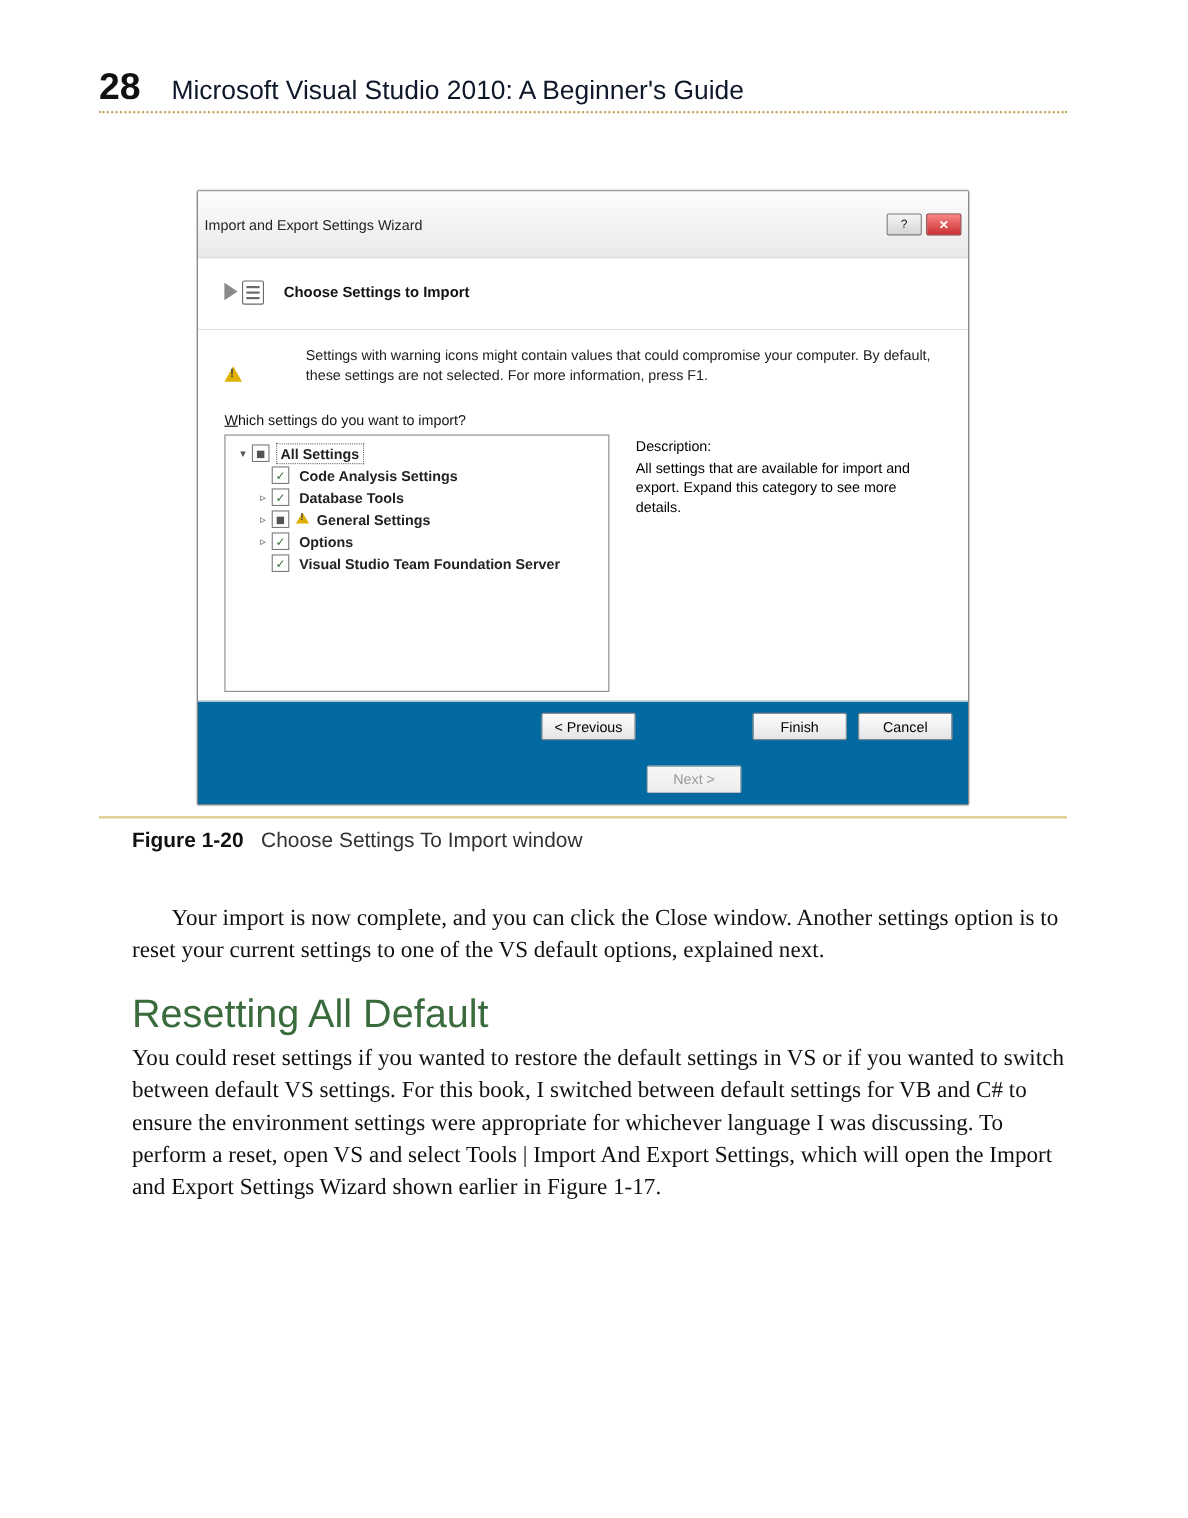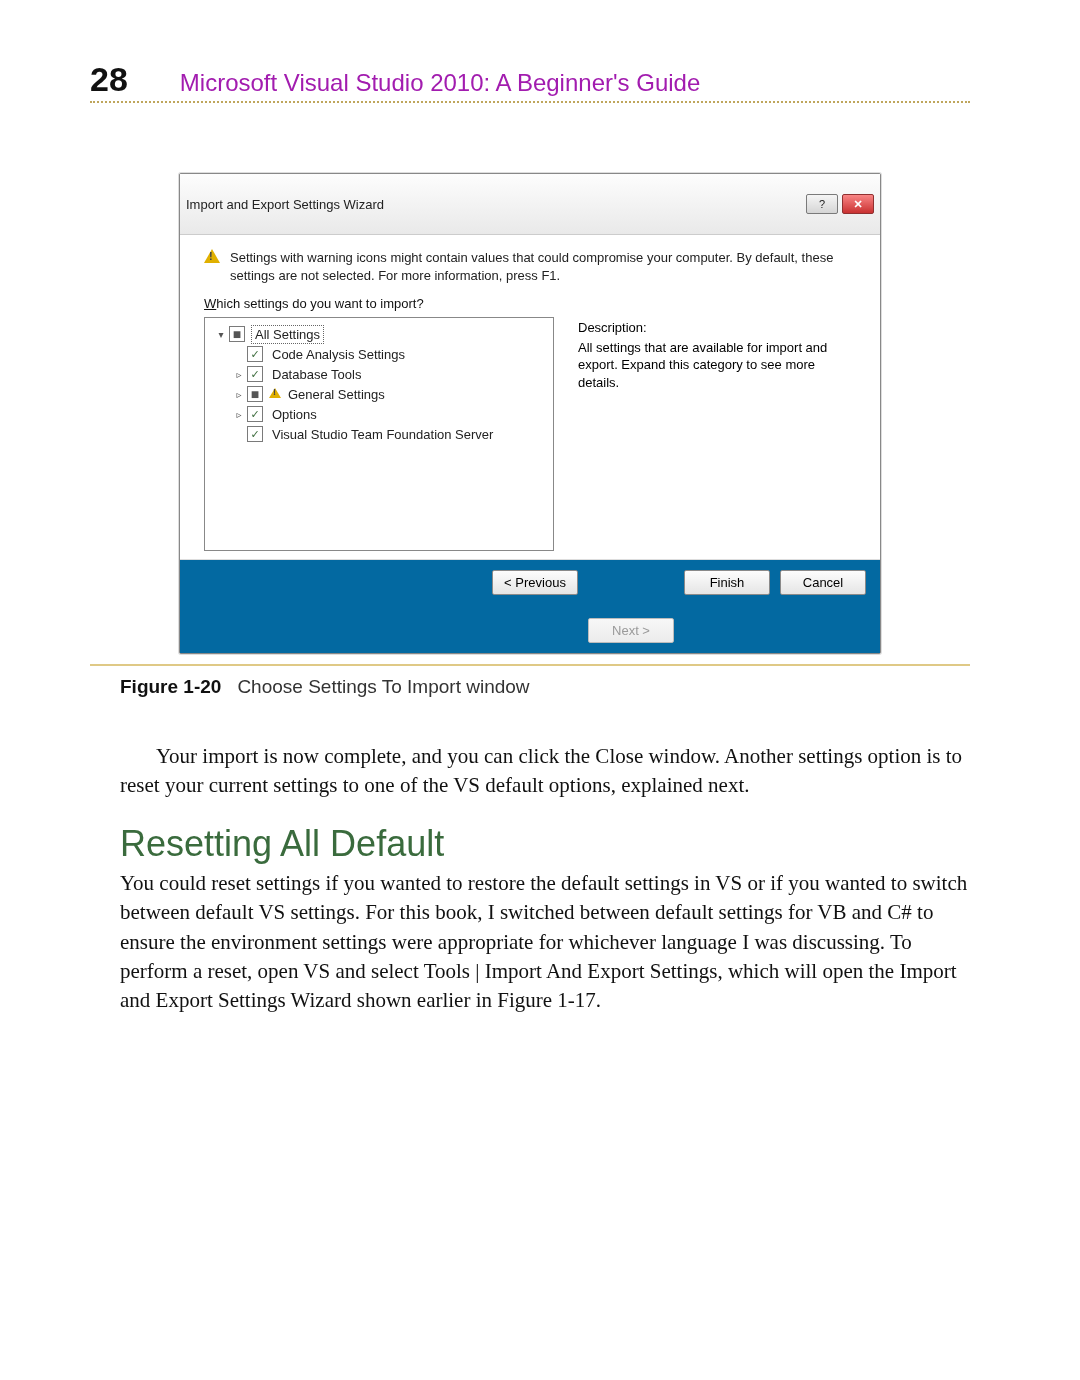--- a/index.html
+++ b/index.html
@@ -26,23 +26,22 @@
   .page-num {
     font-family: 'Segoe UI Light', 'Helvetica Neue', Arial, sans-serif;
     font-size: 34px;
     font-weight: 600;
     color: #111;
     margin-right: 28px;
   }
   .book-title {
     font-family: 'Segoe UI Light', 'Helvetica Neue', Arial, sans-serif;
     font-size: 24px;
-    color: #a21caf;
+    color: #0f172a;
     font-weight: 300;
-    margin-left: 24px;
   }
   .dialog {
     width: 700px;
     margin: 0 auto 10px auto;
     background: #fff;
     border: 1px solid #888;
     border-radius: 2px;
     box-shadow: 0 0 0 1px #ddd;
     font-family: 'Segoe UI', Tahoma, sans-serif;
     font-size: 13px;
@@ -125,22 +124,23 @@
     font-weight: bold;
     font-size: 13.5px;
     color: #111;
   }
   .dialog-body {
     padding: 14px 24px 8px 24px;
     background: #fff;
   }
   .warning-row {
     display: flex;
-    align-items: flex-start;
-    margin-bottom: 12px;
+    align-items: flex-end;
+    margin-bottom: 25px;
+    gap: 48px;
   }
   .warn-ico {
     width: 16px; height: 16px;
     margin-right: 10px;
     flex: none;
     position: relative;
   }
   .warn-ico::before{
     content:"";
     position:absolute;
@@ -203,21 +203,21 @@
     margin: 0 6px 0 2px;
     display: inline-flex;
     align-items: center;
     justify-content: center;
     font-size: 11px;
     color: #3a6b3a;
     background: #fff;
     cursor: pointer;
   }
   .chk.mixed { color:#555; font-size:14px; line-height:10px; }
-  .tree-row .ilabel { padding: 1px 3px; }
+  .tree-row .ilabel { padding: 1px 3px; font-weight: bold; }
   .tree-row.selected .ilabel {
     border: 1px dotted #666;
   }
   .indent1 { padding-left: 6px; }
   .indent2 { padding-left: 24px; }
   .mini-warn {
     width:12px; height:12px;
     position: relative;
     margin-right:4px;
     flex:none;
@@ -314,20 +314,27 @@
       <div class="titlebar-btns">
         <div class="tb-btn">
             <span>?</span>
           </div>
         <div class="tb-btn close">
             <span>✕</span>
           </div>
       </div>
     </div>
 
+    <div class="wizard-header">
+      <div class="icon">
+        <div class="arrow-glyph"></div>
+        <div class="list-glyph"></div>
+      </div>
+      <div class="wizard-title">Choose Settings to Import</div>
+    </div>
 
     <div class="dialog-body">
       <div class="warning-row">
         <div class="warn-ico"></div>
         <div class="warning-text">Settings with warning icons might contain values that could compromise your computer. By default, these settings are not selected. For more information, press F1.</div>
       </div>
 
       <div class="section-label">
         <span class="ul">W</span><span>hich settings do you want to import?</span>
       </div>

